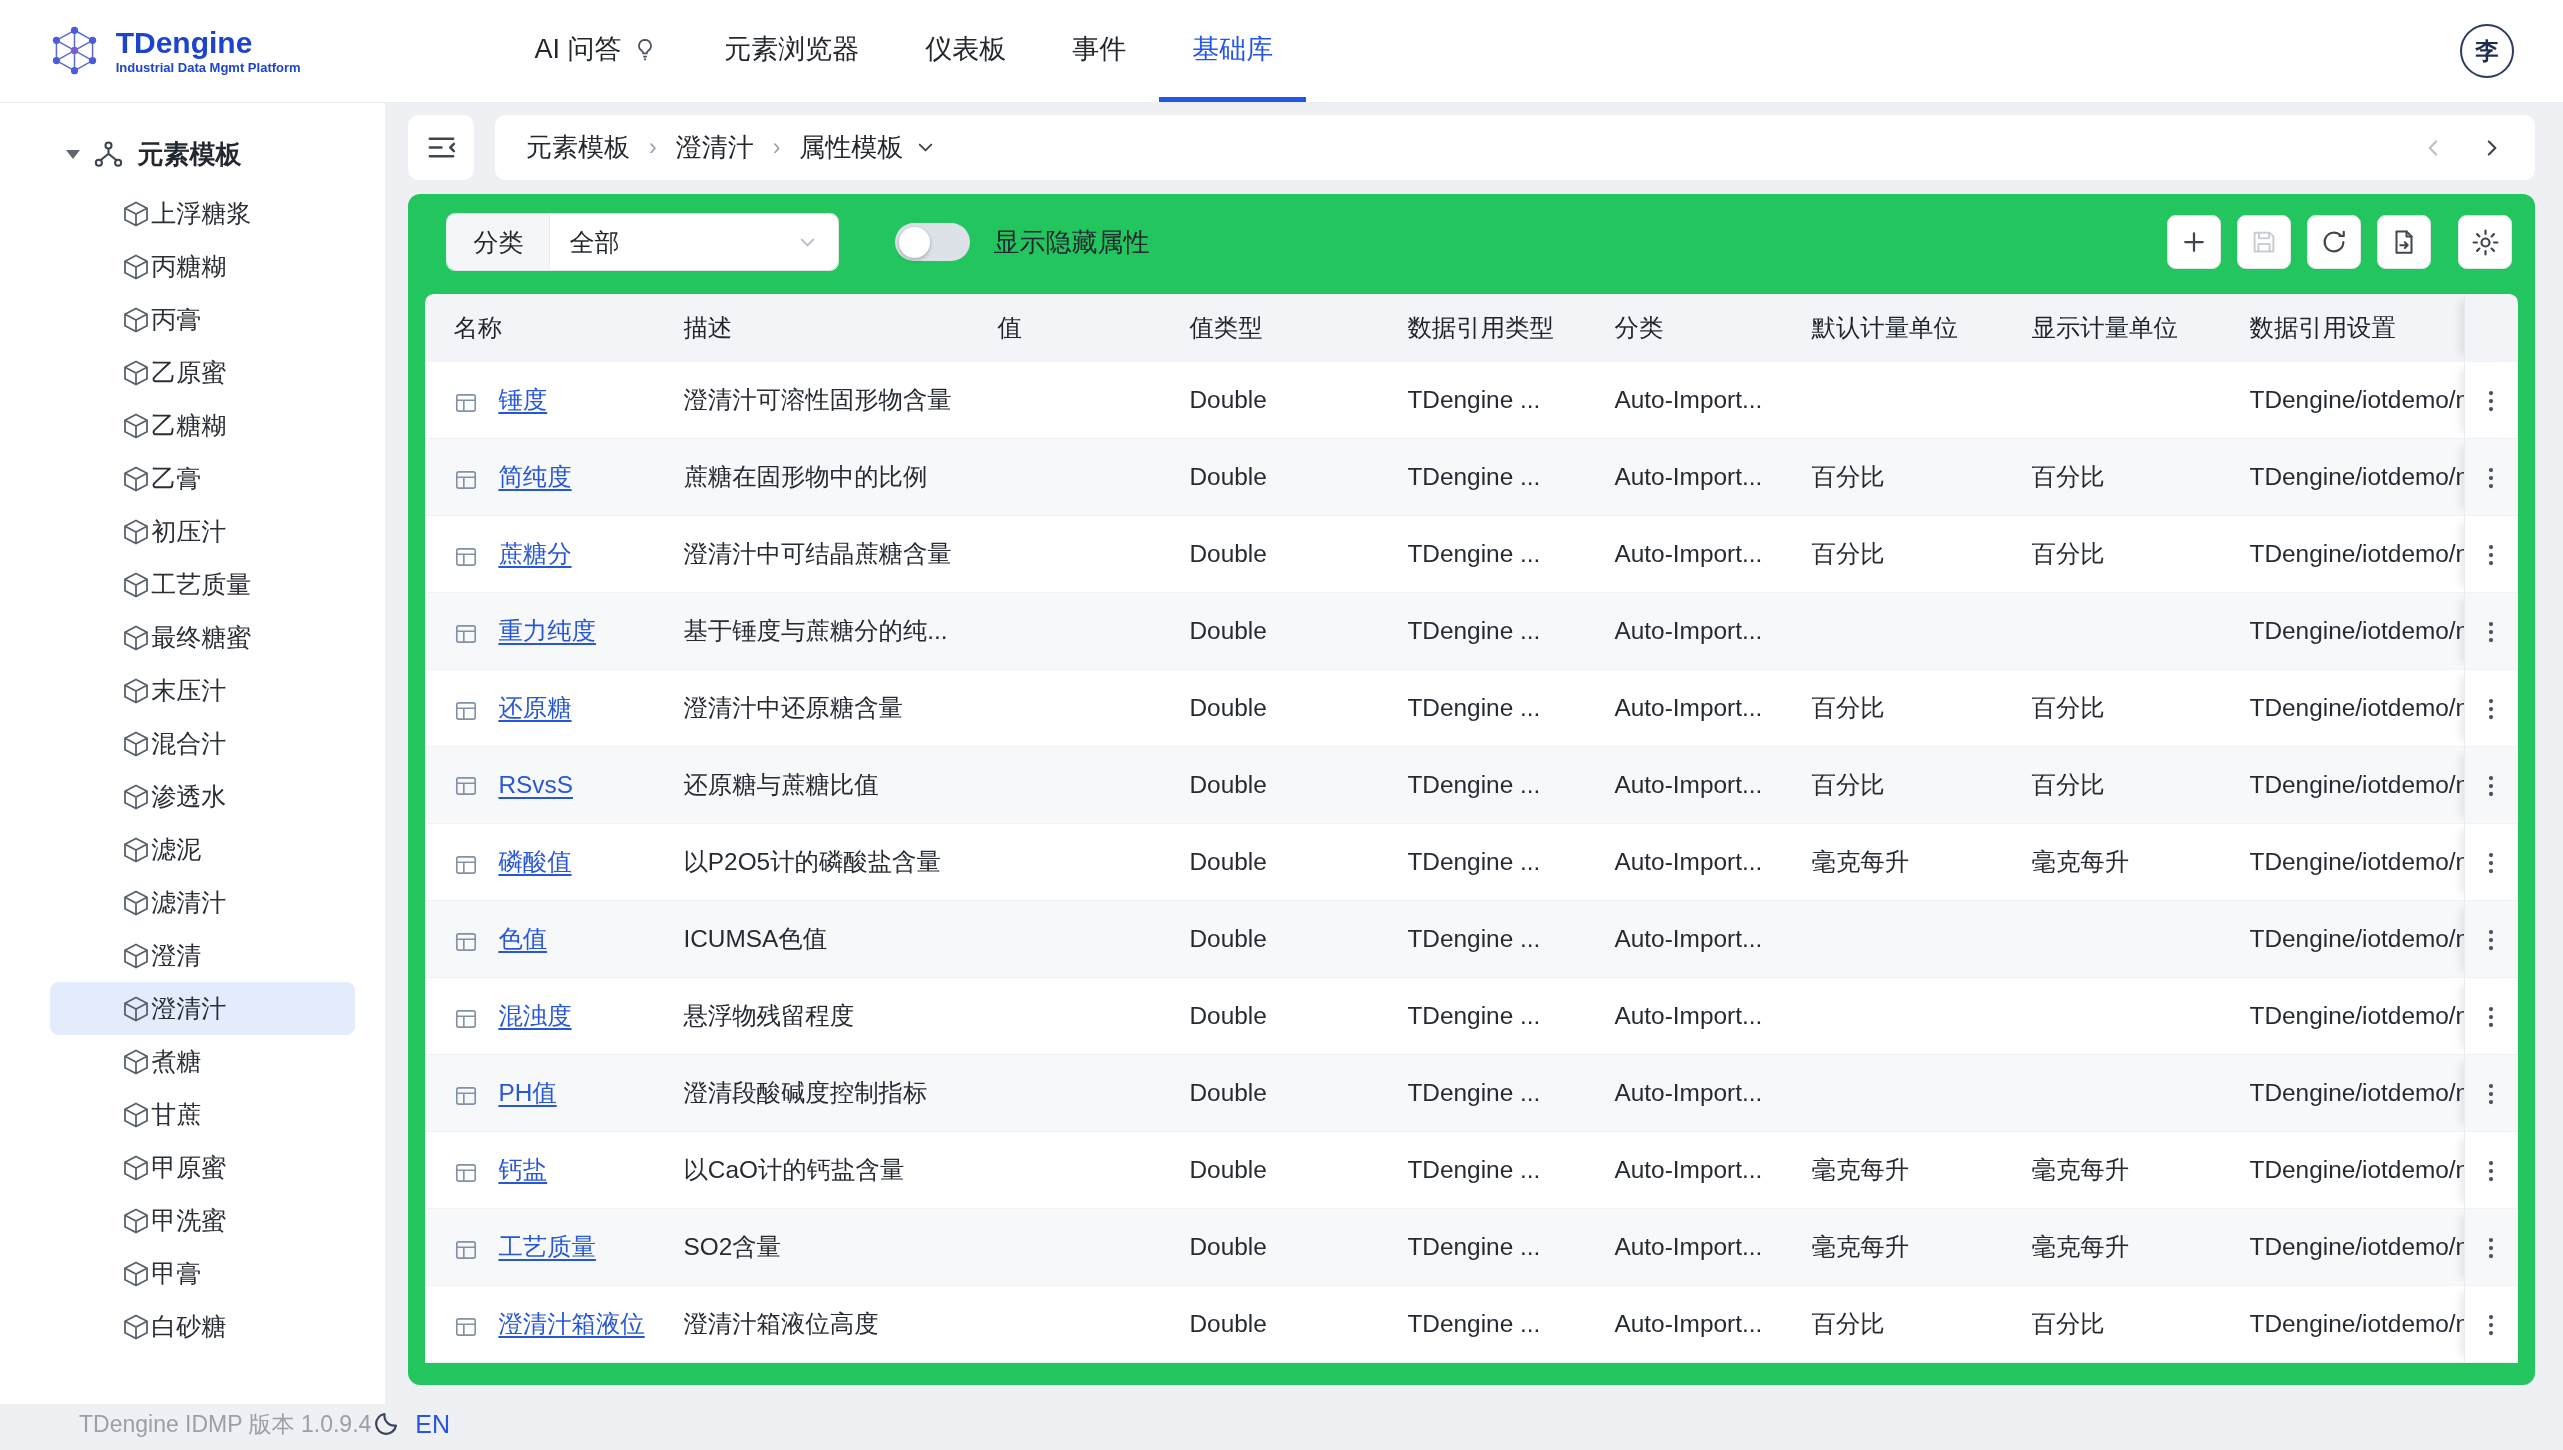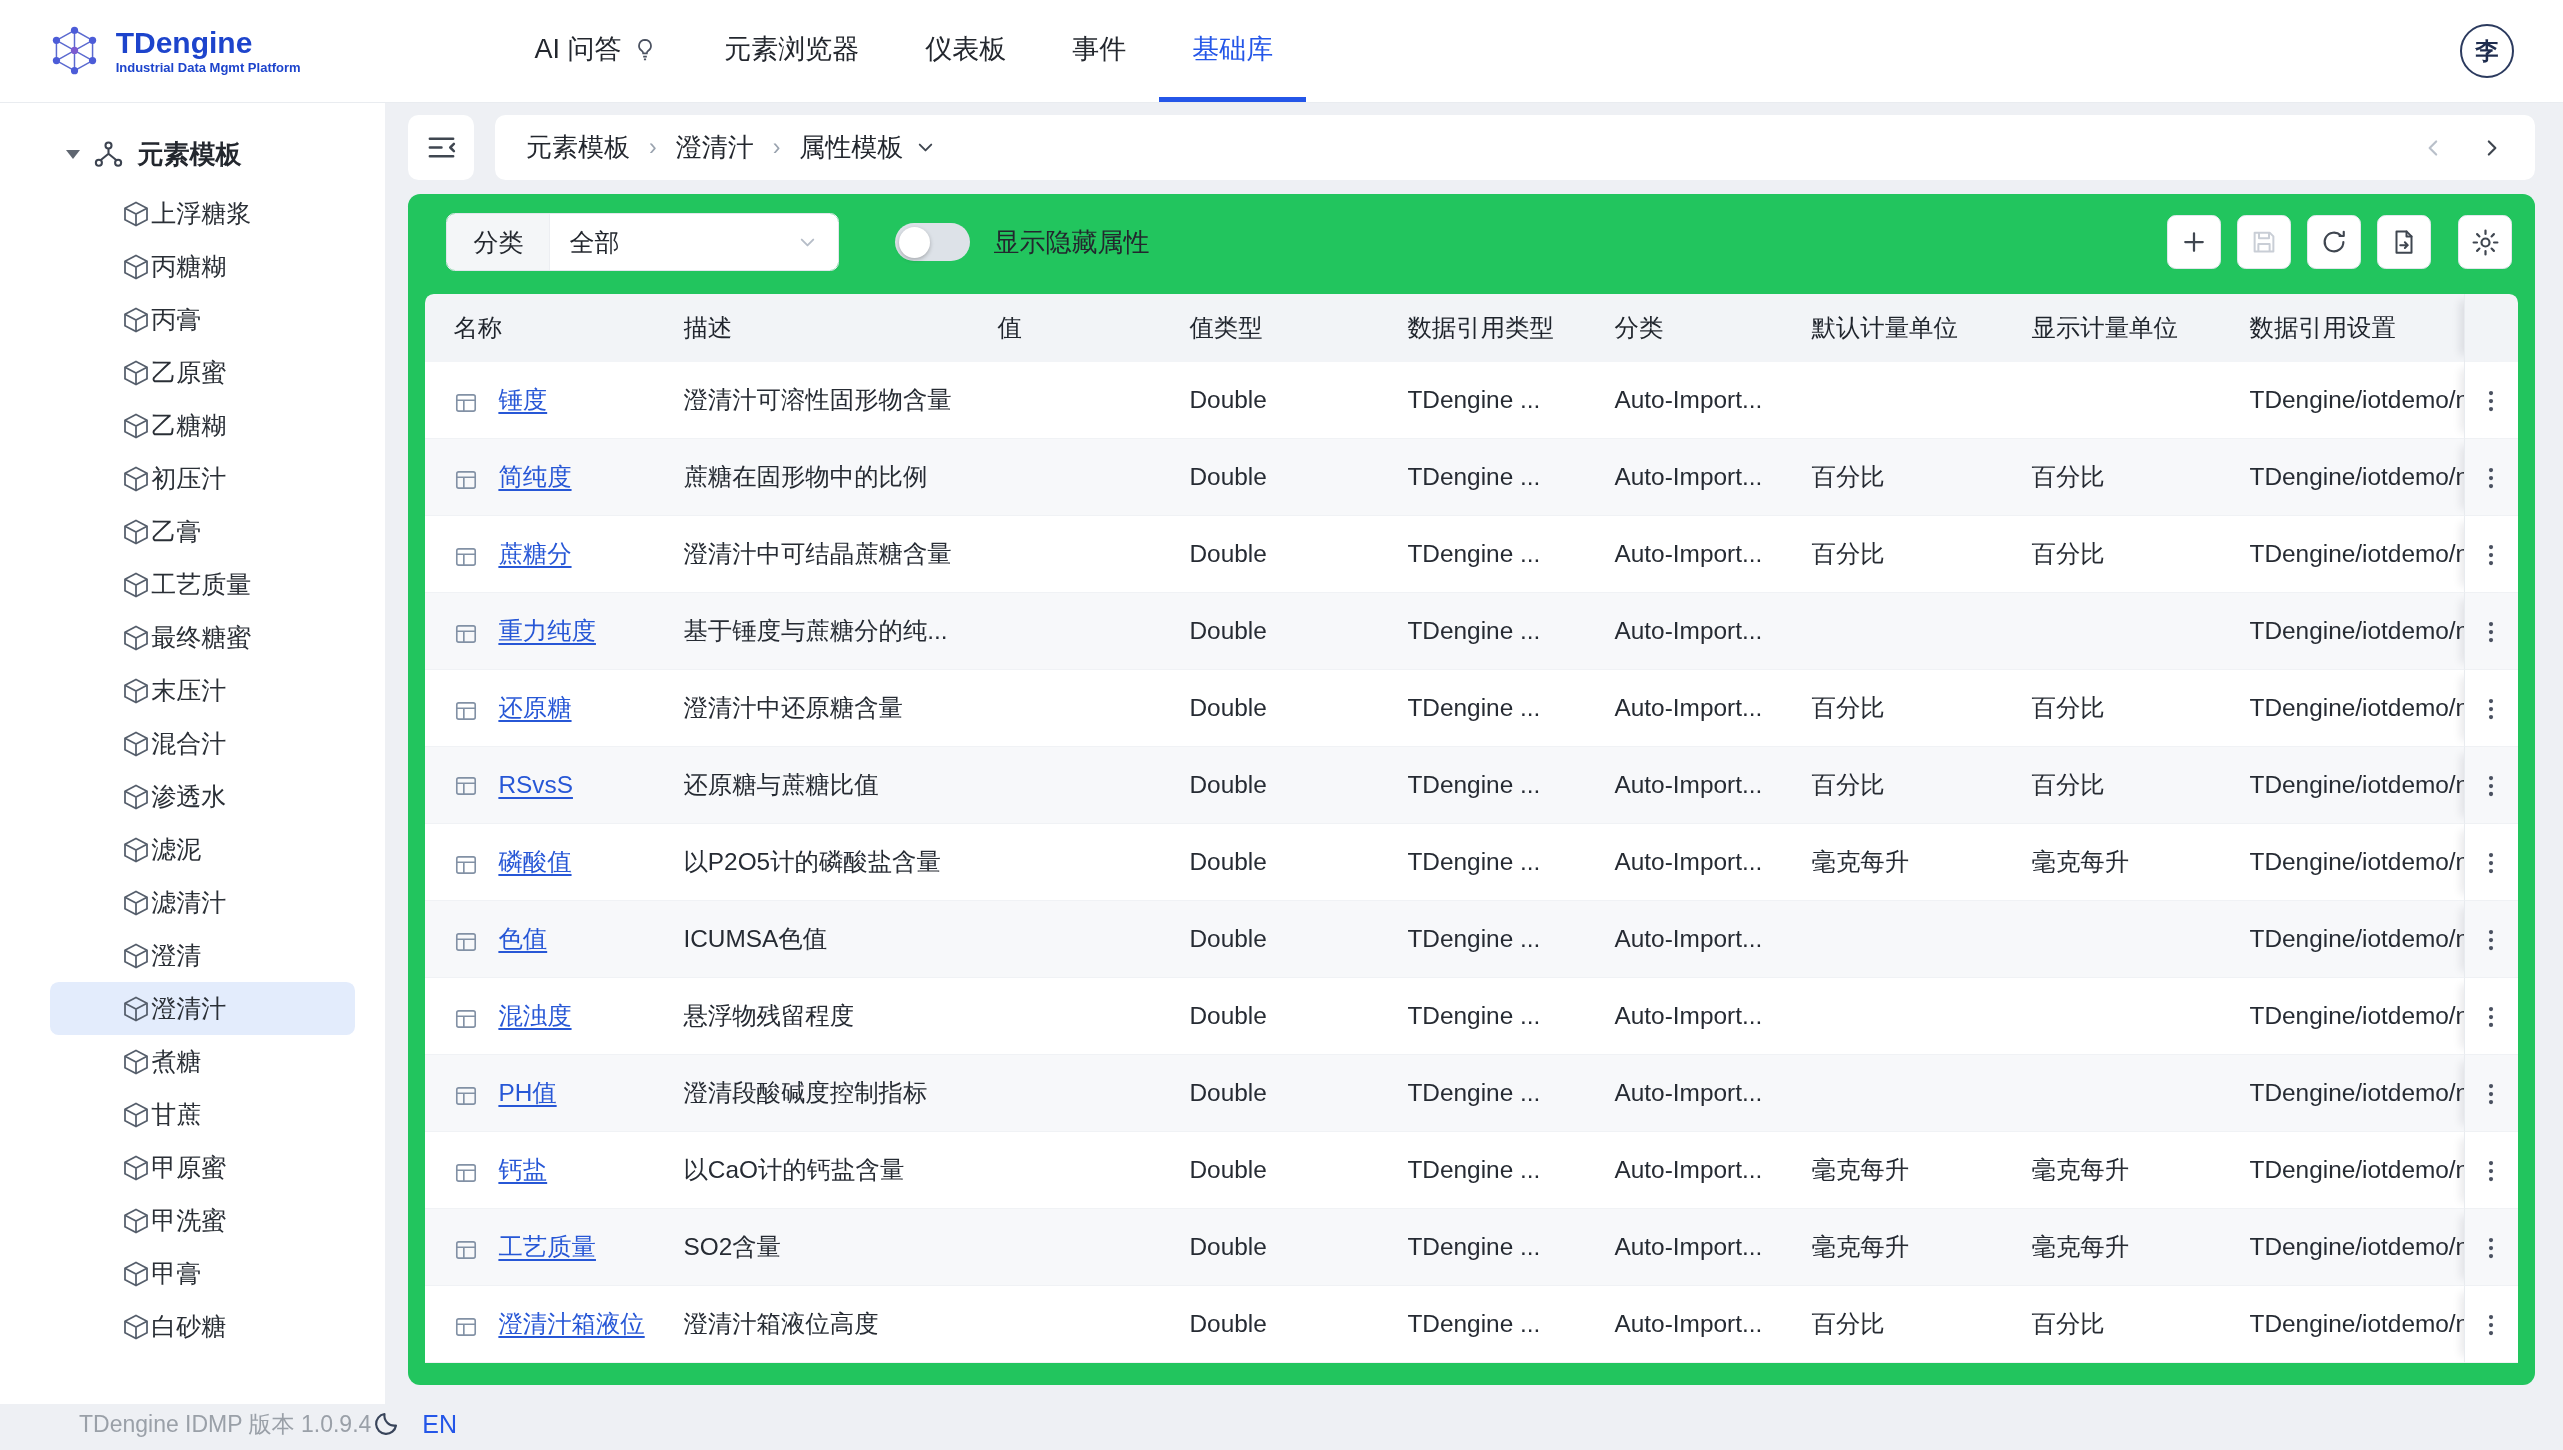--- a/index.html
+++ b/index.html
@@ -91,21 +91,21 @@
   .cellflex { display:flex; align-items:flex-end; gap:19px; overflow:hidden; }
   .nlink { color:#2757d6; text-decoration:underline; text-underline-offset:4.4px; cursor:pointer; white-space:nowrap; }
   th.c-act, td.c-act { border-left:0.9px solid #e8ebef; text-align:center; padding:0;
     box-shadow:-10.5px 0 8.7px -7px rgba(15,23,42,.10); }
   .dots { display:inline-flex; cursor:pointer; vertical-align:middle; }
 
   
   .footer { height:47px; flex:none; display:flex; align-items:center;
     justify-content:flex-start; padding:0 40px 7px 35px;margin-left:44px; }
   .footer-left { font-size:23px; color:#9aa0a8; }
-  .footer-right { display:flex; align-items:center; gap:21px; }
+  .footer-right { display:flex; align-items:center; gap:14px; }
   .lang { font-size:25px; font-weight:500; color:#2456e8; cursor:pointer; }
   .moon-btn { display:flex; cursor:pointer; }
 </style>
 </head>
 <body>
 
 <div class="header">
   <div class="brand">
     <svg width="51" height="51" viewBox="0 0 48 48">
       <g fill="none" stroke="#5b6ad0" stroke-width="1.4">
@@ -221,29 +221,29 @@
             <path d="M3.2 7.4 12 12l8.8-4.6M12 12v9.2"></path>
           </svg>
           <span>乙糖糊</span>
         </div>
 
         <div class="tree-item">
           <svg width="30" height="30" viewBox="0 0 24 24" fill="none" stroke="#555e6b" stroke-width="1.4">
             <path d="M12 2.8 20.8 7.4v9.2L12 21.2 3.2 16.6V7.4z"></path>
             <path d="M3.2 7.4 12 12l8.8-4.6M12 12v9.2"></path>
           </svg>
+          <span>乙膏</span>
+        </div>
+
+        <div class="tree-item">
+          <svg width="30" height="30" viewBox="0 0 24 24" fill="none" stroke="#555e6b" stroke-width="1.4">
+            <path d="M12 2.8 20.8 7.4v9.2L12 21.2 3.2 16.6V7.4z"></path>
+            <path d="M3.2 7.4 12 12l8.8-4.6M12 12v9.2"></path>
+          </svg>
           <span>初压汁</span>
-        </div>
-
-        <div class="tree-item">
-          <svg width="30" height="30" viewBox="0 0 24 24" fill="none" stroke="#555e6b" stroke-width="1.4">
-            <path d="M12 2.8 20.8 7.4v9.2L12 21.2 3.2 16.6V7.4z"></path>
-            <path d="M3.2 7.4 12 12l8.8-4.6M12 12v9.2"></path>
-          </svg>
-          <span>乙膏</span>
         </div>
 
         <div class="tree-item">
           <svg width="30" height="30" viewBox="0 0 24 24" fill="none" stroke="#555e6b" stroke-width="1.4">
             <path d="M12 2.8 20.8 7.4v9.2L12 21.2 3.2 16.6V7.4z"></path>
             <path d="M3.2 7.4 12 12l8.8-4.6M12 12v9.2"></path>
           </svg>
           <span>工艺质量</span>
         </div>
 

